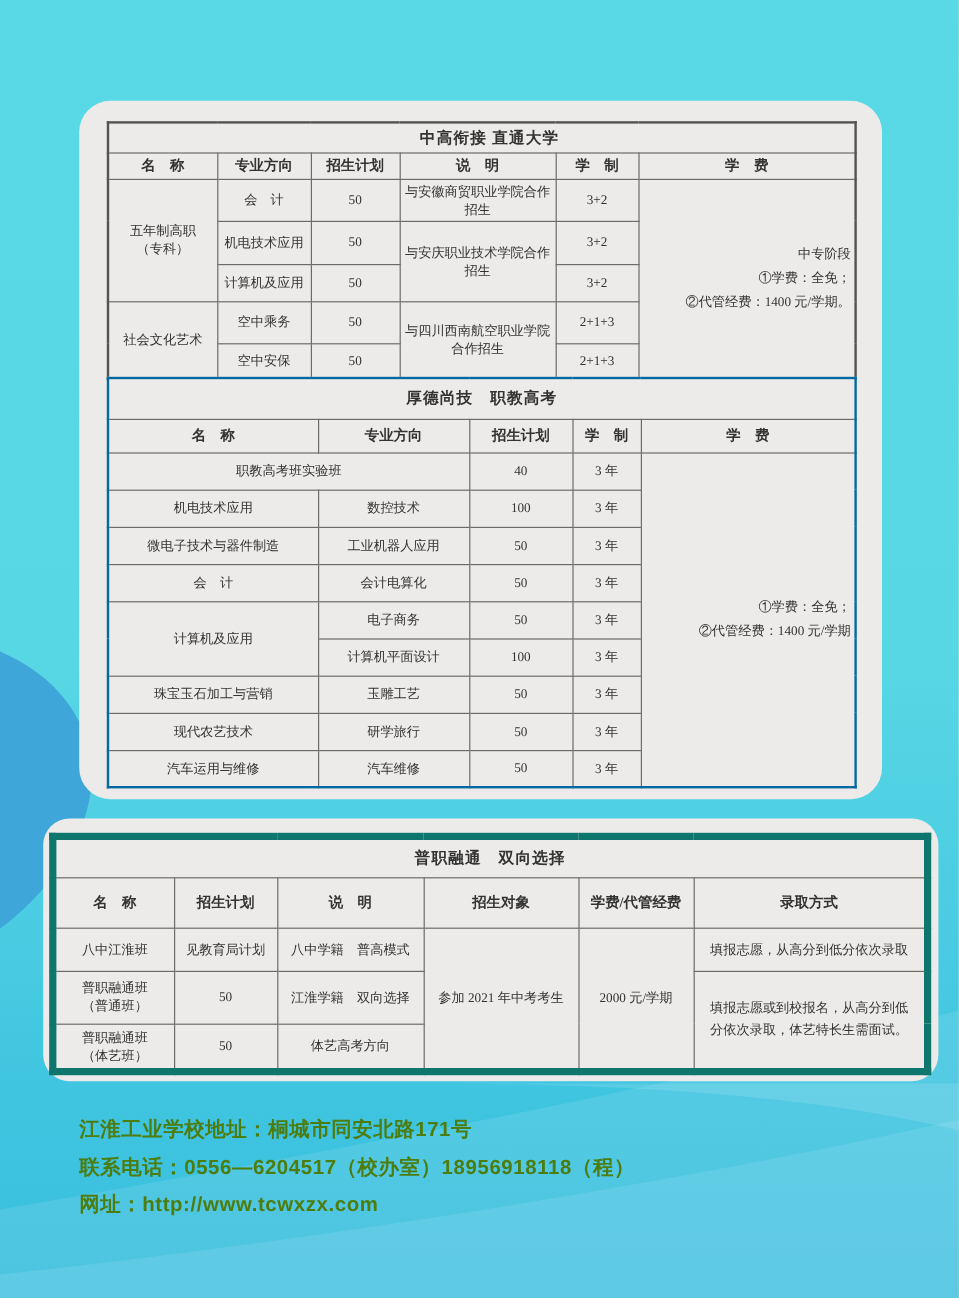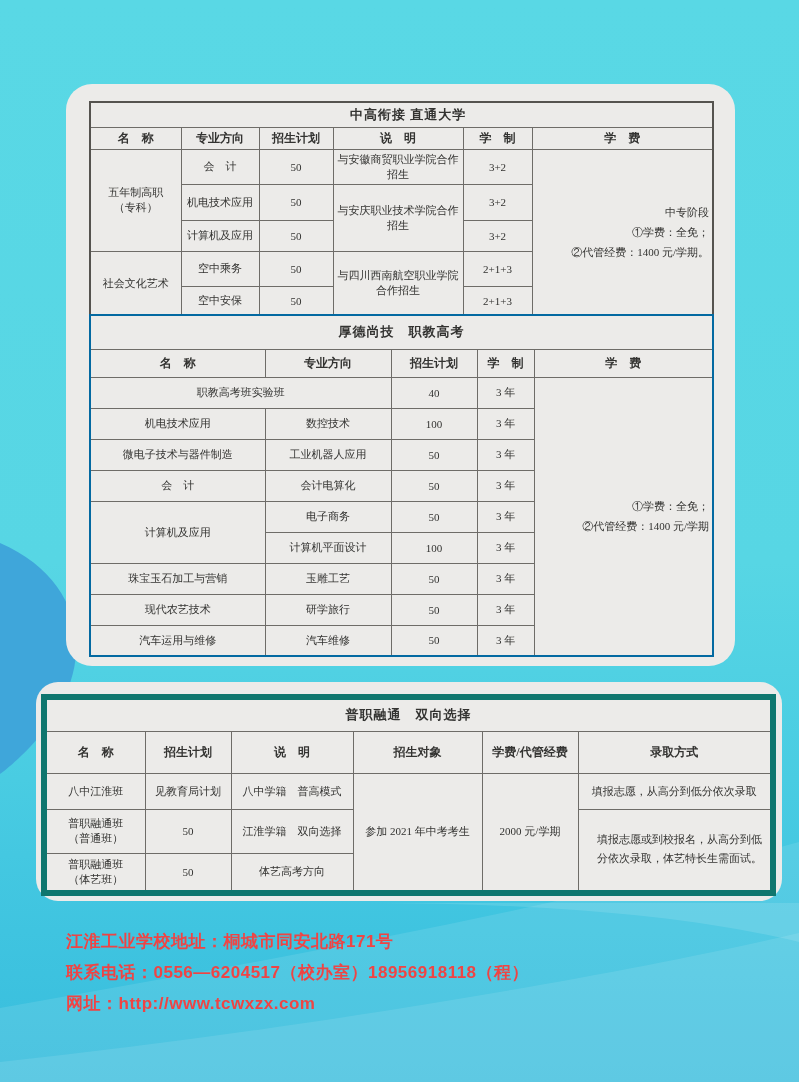--- a/index.html
+++ b/index.html
@@ -23,24 +23,24 @@
   .title-cell { font-size:13px; font-weight:bold; letter-spacing:1px; }
   tr.h25 > td { height:25px;padding-left:16px; } tr.h22 > th { height:22px; }
   tr.h35 > td { height:35px; } tr.h36 > td { height:36px; }
   tr.h31 > td { height:31px; } tr.h30 > td { height:30px; }
   tr.h34 > td { height:34px; } tr.h28 > th { height:28px; }
   tr.h42 > th { height:42px; } tr.h44 > td { height:44px; }
   tr.h40 > td { height:40px; }
   .pre { white-space:pre-line; }
   .fee-cell { text-align:right; padding-left:14px; line-height:20px; }
   .fee-stage { padding-left:14px; }
-  .left-cell { text-align:right; padding:4px 8px; line-height:19px;font-family:Liberation Mono, monospace; }
+  .left-cell { text-align:center; padding:4px 8px; line-height:19px; }
   .contact { position:absolute; left:66px; top:926px;
     font-family:"Liberation Sans","DejaVu Sans",sans-serif;
-    font-weight:bold; font-size:17px; line-height:31px; letter-spacing:0.5px; color:#ef4444; }
+    font-weight:bold; font-size:17px; line-height:31px; letter-spacing:0.5px; color:#4d7c0f; }
 </style>
 </head>
 <body>
 
 <svg class="waves" viewBox="0 0 799 1082" xmlns="http://www.w3.org/2000/svg">
   <path d="M0,543 C72,574 94,640 62,702 C42,744 0,774 0,774 Z" fill="#3fa6da"></path>
   <path d="M0,1008 C260,962 540,912 799,842 L799,1082 L0,1082 Z" fill="#ffffff" opacity="0.10"></path>
   <path d="M0,1062 C300,1030 620,975 799,933 L799,1082 L0,1082 Z" fill="#ffffff" opacity="0.10"></path>
   <path d="M360,903 C560,903 700,918 799,942 L799,903 Z" fill="#ffffff" opacity="0.12"></path>
 </svg>

